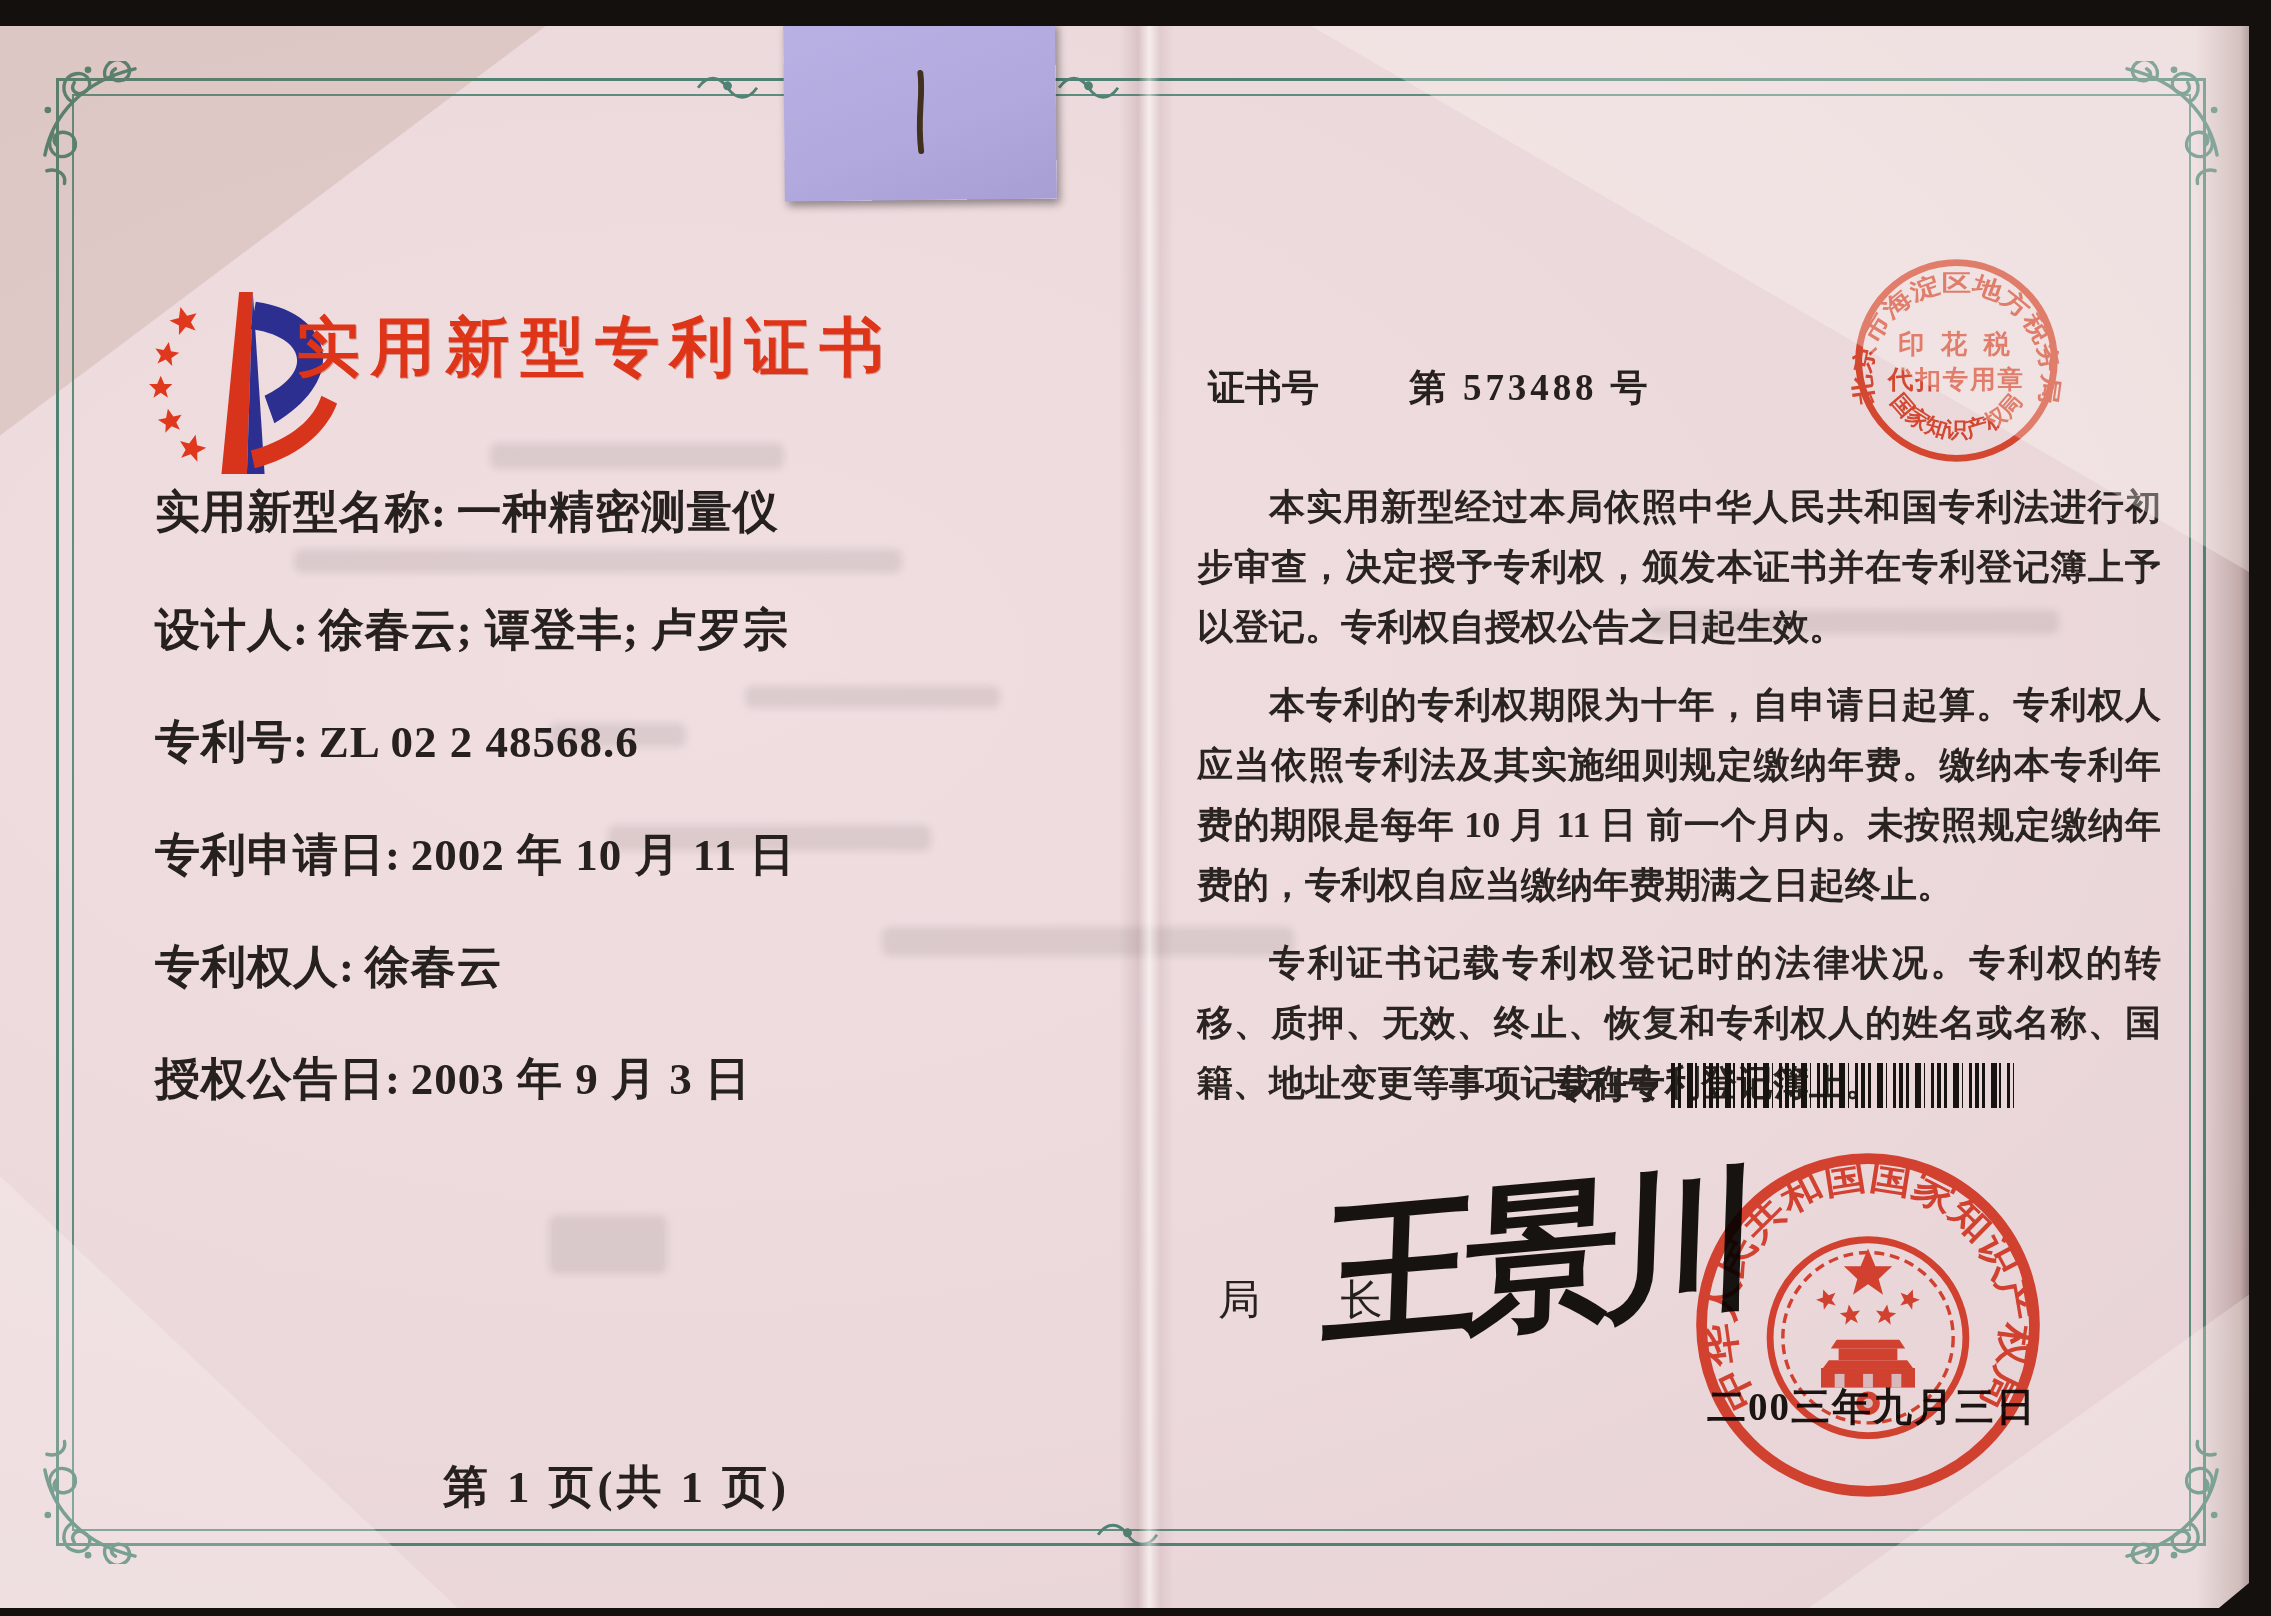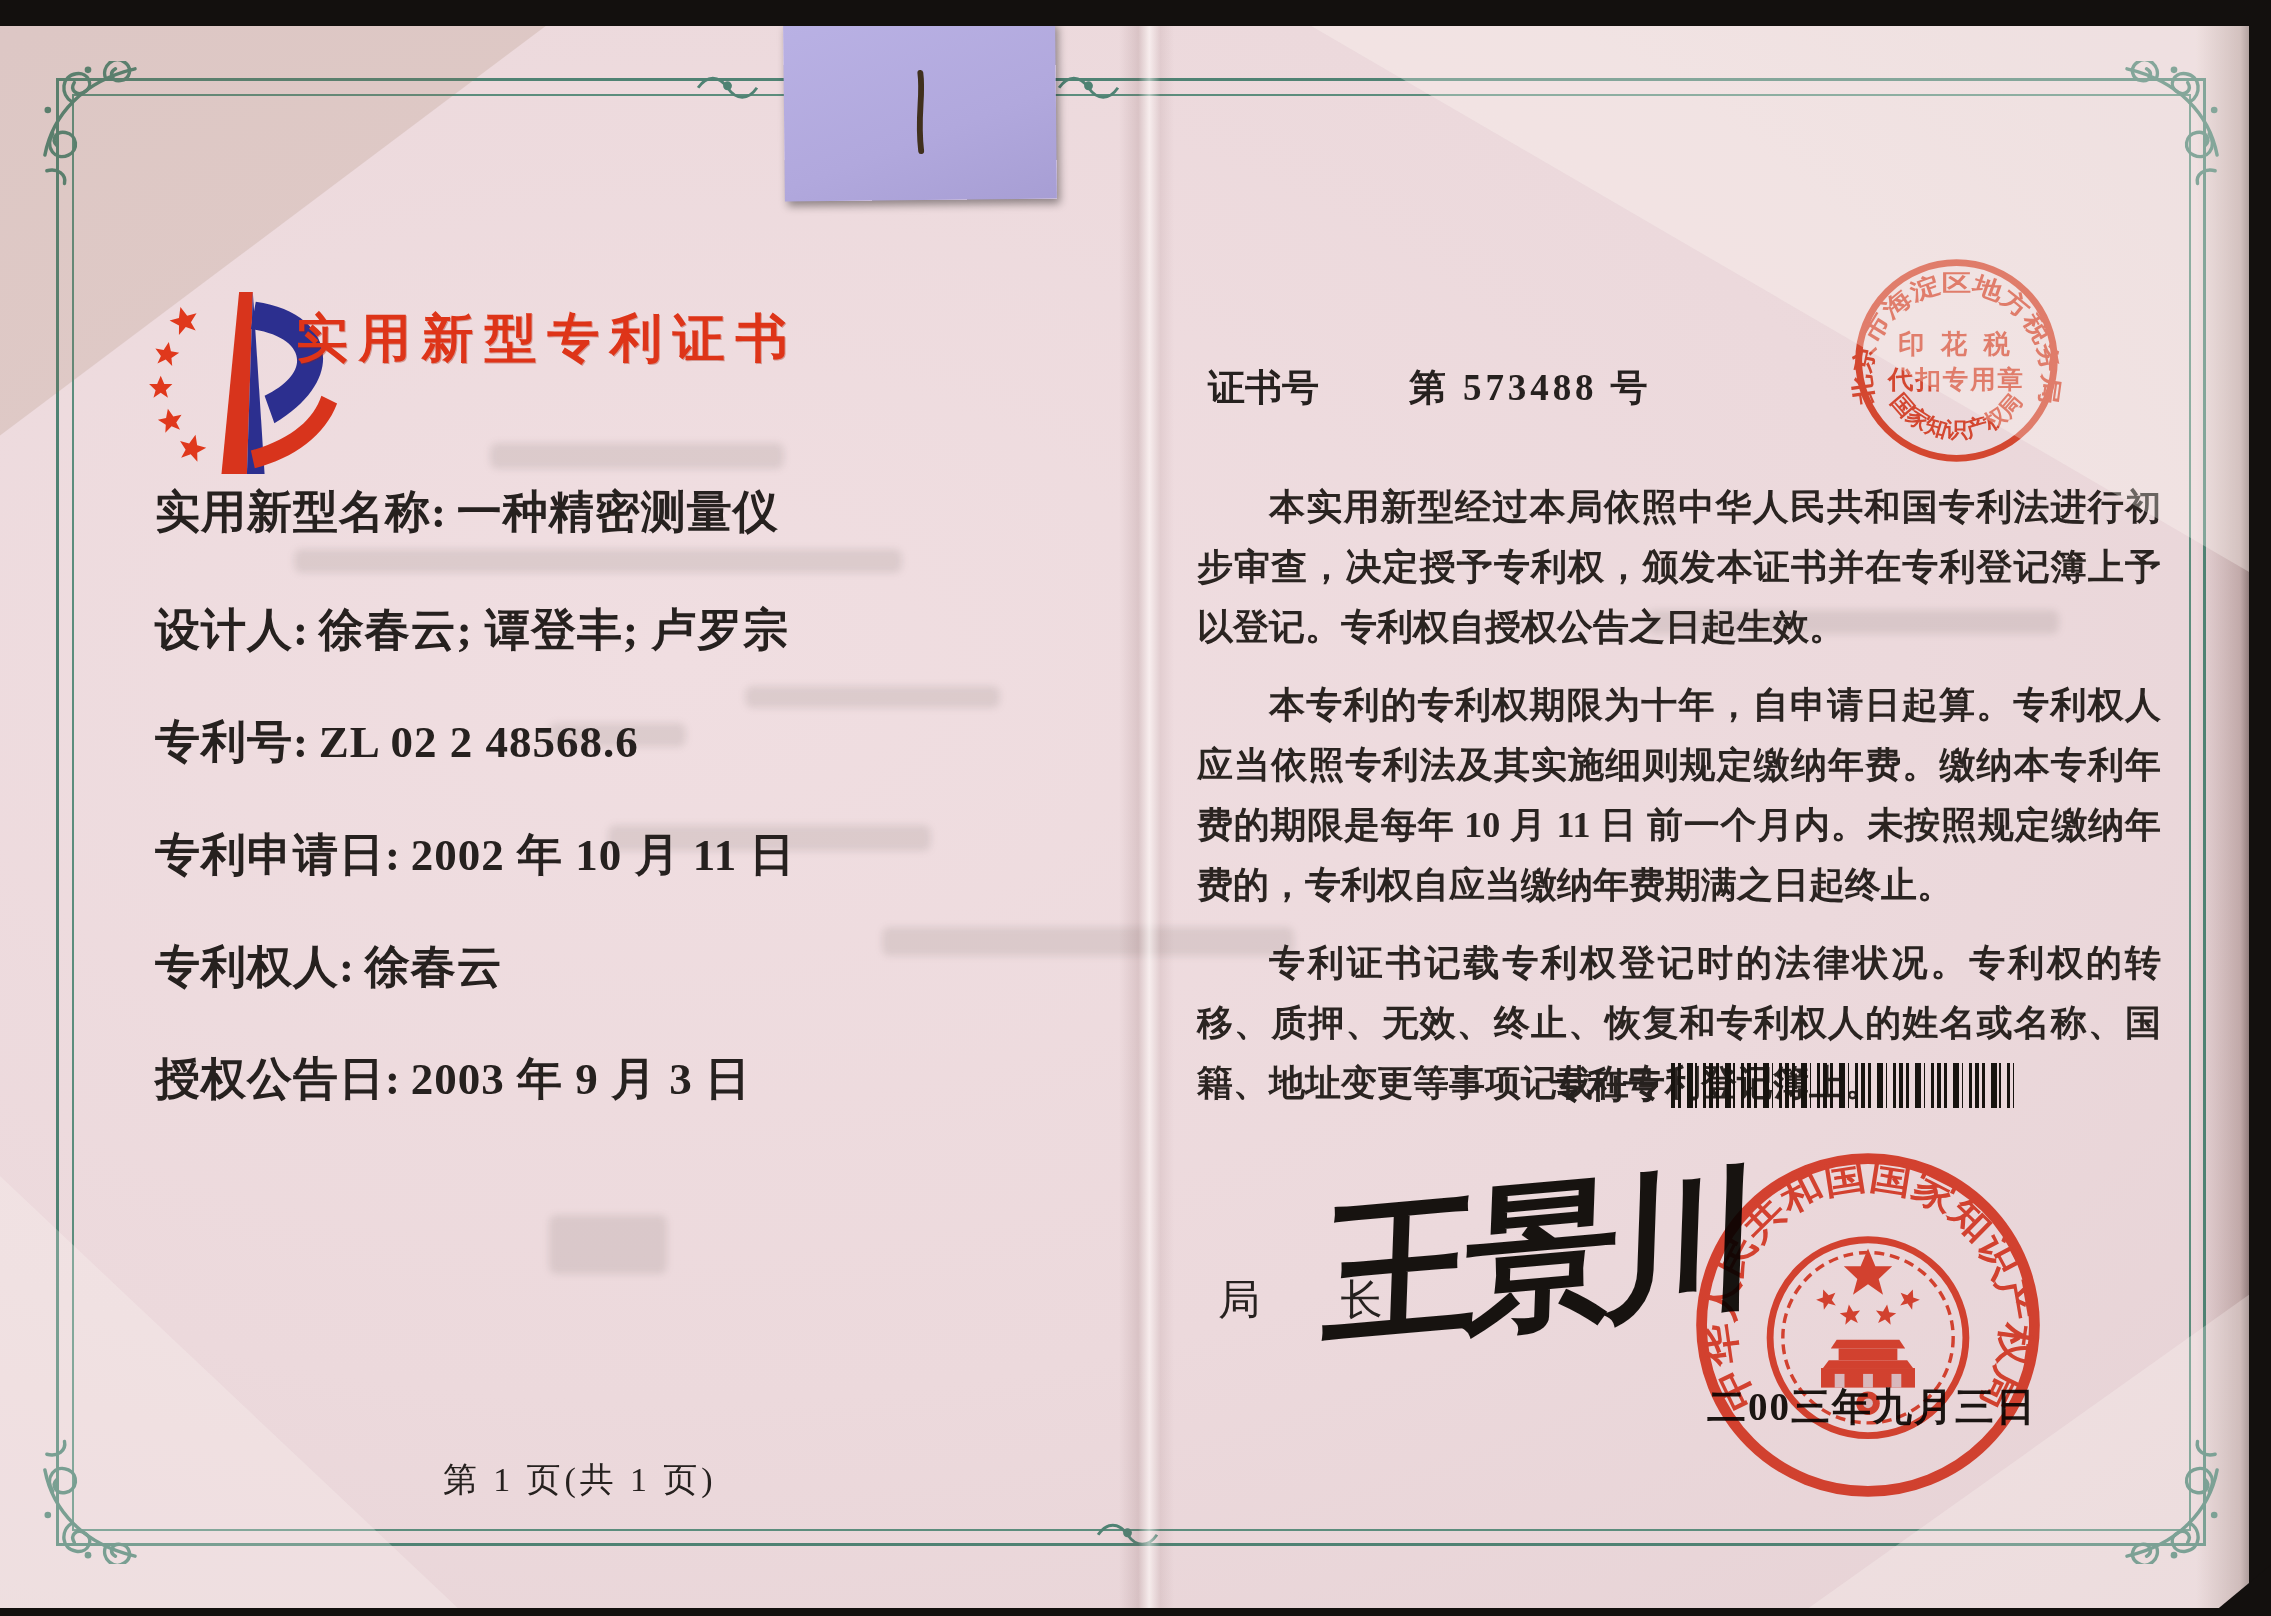--- a/index.html
+++ b/index.html
@@ -32,29 +32,29 @@
   .corner{position:absolute;width:147px;height:147px;z-index:2;}
   #corner-tl{left:39px;top:61px;}
   #corner-tr{left:2076px;top:61px;transform:scaleX(-1);}
   #corner-bl{left:39px;top:1417px;transform:scaleY(-1);}
   #corner-br{left:2076px;top:1417px;transform:scale(-1,-1);}
   .mid-orn{position:absolute;z-index:2;}
 
   
   #logo{position:absolute;left:145px;top:286px;z-index:3;}
   #cert-title{position:absolute;left:296px;top:304px;z-index:3;
-      font-size:52px;font-weight:700;color:#de3418;letter-spacing:10.8px;
+      font-size:64px;font-weight:700;color:#de3418;letter-spacing:10.8px;
       text-shadow:1px 1px 0 rgba(160,30,10,.35);}
   .field-row{position:absolute;left:155px;z-index:3;font-size:45px;font-weight:700;
       color:#26211f;white-space:nowrap;letter-spacing:1px;}
   #field-0{top:482px;} #field-1{top:600px;} #field-2{top:712px;}
   #field-3{top:825px;} #field-4{top:937px;} #field-5{top:1049px;}
   .field-row .val{margin-left:9.8px;}
   #page-footer{position:absolute;left:443px;top:1457px;z-index:3;
-      font-size:34px;font-weight:400;color:#26211f;letter-spacing:3.9px;}
+      font-size:45px;font-weight:700;color:#26211f;letter-spacing:3.9px;}
 
   
   #cert-no-row{position:absolute;left:1208px;top:363px;z-index:3;font-size:37px;font-weight:700;
       color:#26211f;white-space:nowrap;}
   #cert-no-row .val{margin-left:90px;letter-spacing:3.9px;}
   #body-text{position:absolute;left:1179px;top:459px;width:1000px;z-index:3;
       font-size:36px;line-height:60px;color:#2a2421;text-align:justify;font-weight:600;}
   #body-text p{margin:18px;text-indent:2em;}
   #barcode-row{position:absolute;left:1551px;top:1061px;z-index:3;display:flex;align-items:center;}
   #barcode-label{font-size:36px;font-weight:700;color:#26211f;}

